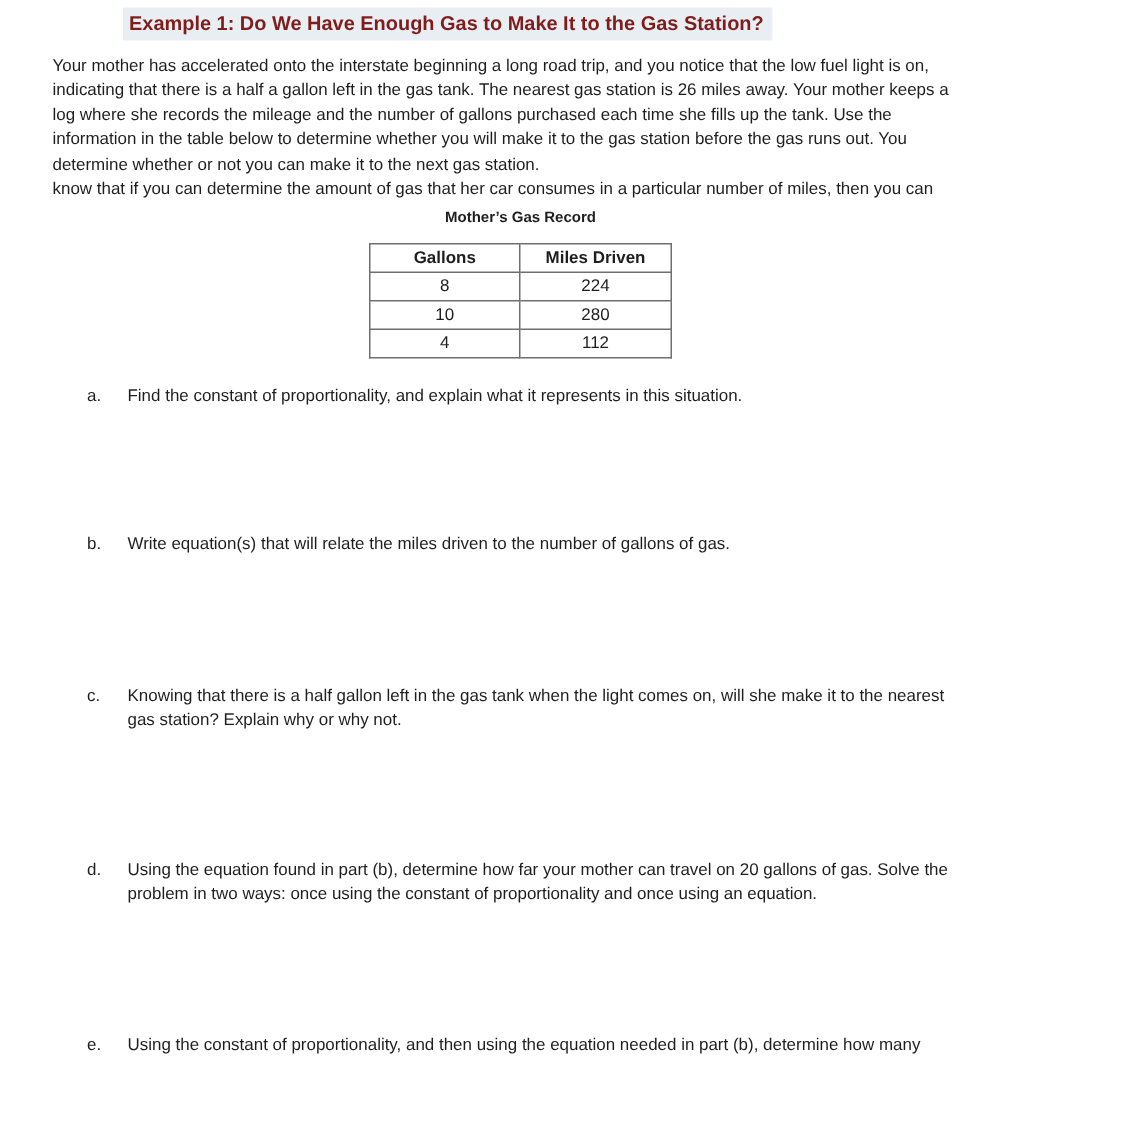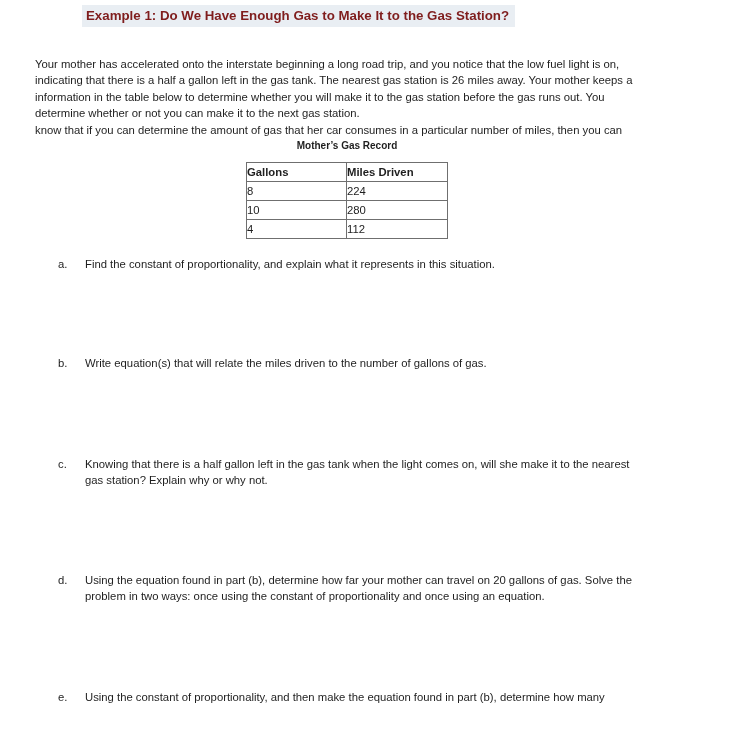--- a/index.html
+++ b/index.html
@@ -12,33 +12,33 @@
       position: absolute; left: 34px; top: 5px; height: 22px;
       padding: 0 6px 0 4px;
       background: #e9eef3;
       color: #7f1d1d;
       font-weight: bold; font-size: 13.3px; line-height: 22px;
       white-space: nowrap;
       margin-left: 48px;
     }
     .intro {
       position: absolute; left: 35px; top: 36px; width: 680px;
-      font-size: 11.3px; line-height: 16.4px; margin-top: 20px;
+      font-size: 11.3px; line-height: 16.4px;
     }
     .intro span { display: block; white-space: nowrap; }
     .table-caption {
       position: absolute; left: 246px; width: 202px; top: 140px;
       text-align: center; font-weight: bold; font-size: 10px;
     }
     table.gas {
       position: absolute; left: 246px; top: 162px;
       border-collapse: collapse; font-size: 11.3px;
     }
     table.gas th, table.gas td {
-      border: 1px solid #6f6f6f; text-align: left;
+      border: 1px solid #6f6f6f; text-align: center;
       height: 18px; padding: 0; line-height: 18px;
     }
     table.gas th { font-weight: bold; }
     table.gas .c1 { width: 99px; }
     table.gas .c2 { width: 100px; }
     .q {
       position: absolute; left: 58px; width: 640px;
       font-size: 11.3px; line-height: 16.4px;
     }
     .q .lbl { position: absolute; left: 0; top: 0; }
@@ -46,20 +46,21 @@
     .q .txt span { display: block; white-space: nowrap; }
   </style>
 </head>
 <body>
 
 <div class="title">Example 1:  Do We Have Enough Gas to Make It to the Gas Station?</div>
 
 <div class="intro">
   <span>Your mother has accelerated onto the interstate beginning a long road trip, and you notice that the low fuel light is on,</span>
   <span>indicating that there is a half a gallon left in the gas tank.  The nearest gas station is 26 miles away.  Your mother keeps a</span>
+  <span>log where she records the mileage and the number of gallons purchased each time she fills up the tank.  Use the</span>
   <span>information in the table below to determine whether you will make it to the gas station before the gas runs out.  You</span>
   <span>determine whether or not you can make it to the next gas station.</span>
   <span>know that if you can determine the amount of gas that her car consumes in a particular number of miles, then you can</span>
 </div>
 
 <div class="table-caption">Mother’s Gas Record</div>
 
 <table class="gas">
   <thead>
     <tr>
@@ -109,15 +110,15 @@
   <span class="lbl">d.</span>
   <div class="txt">
     <span>Using the equation found in part (b), determine how far your mother can travel on 20 gallons of gas.  Solve the</span>
     <span>problem in two ways:  once using the constant of proportionality and once using an equation.</span>
   </div>
 </div>
 
 <div class="q" style="top:689px;">
   <span class="lbl">e.</span>
   <div class="txt">
-    <span>Using the constant of proportionality, and then make the equation found in part (b), determine how many</span>
+    <span>Using the constant of proportionality, and then using the equation needed in part (b), determine how many</span>
   </div>
 </div>
 
 </body></html>

